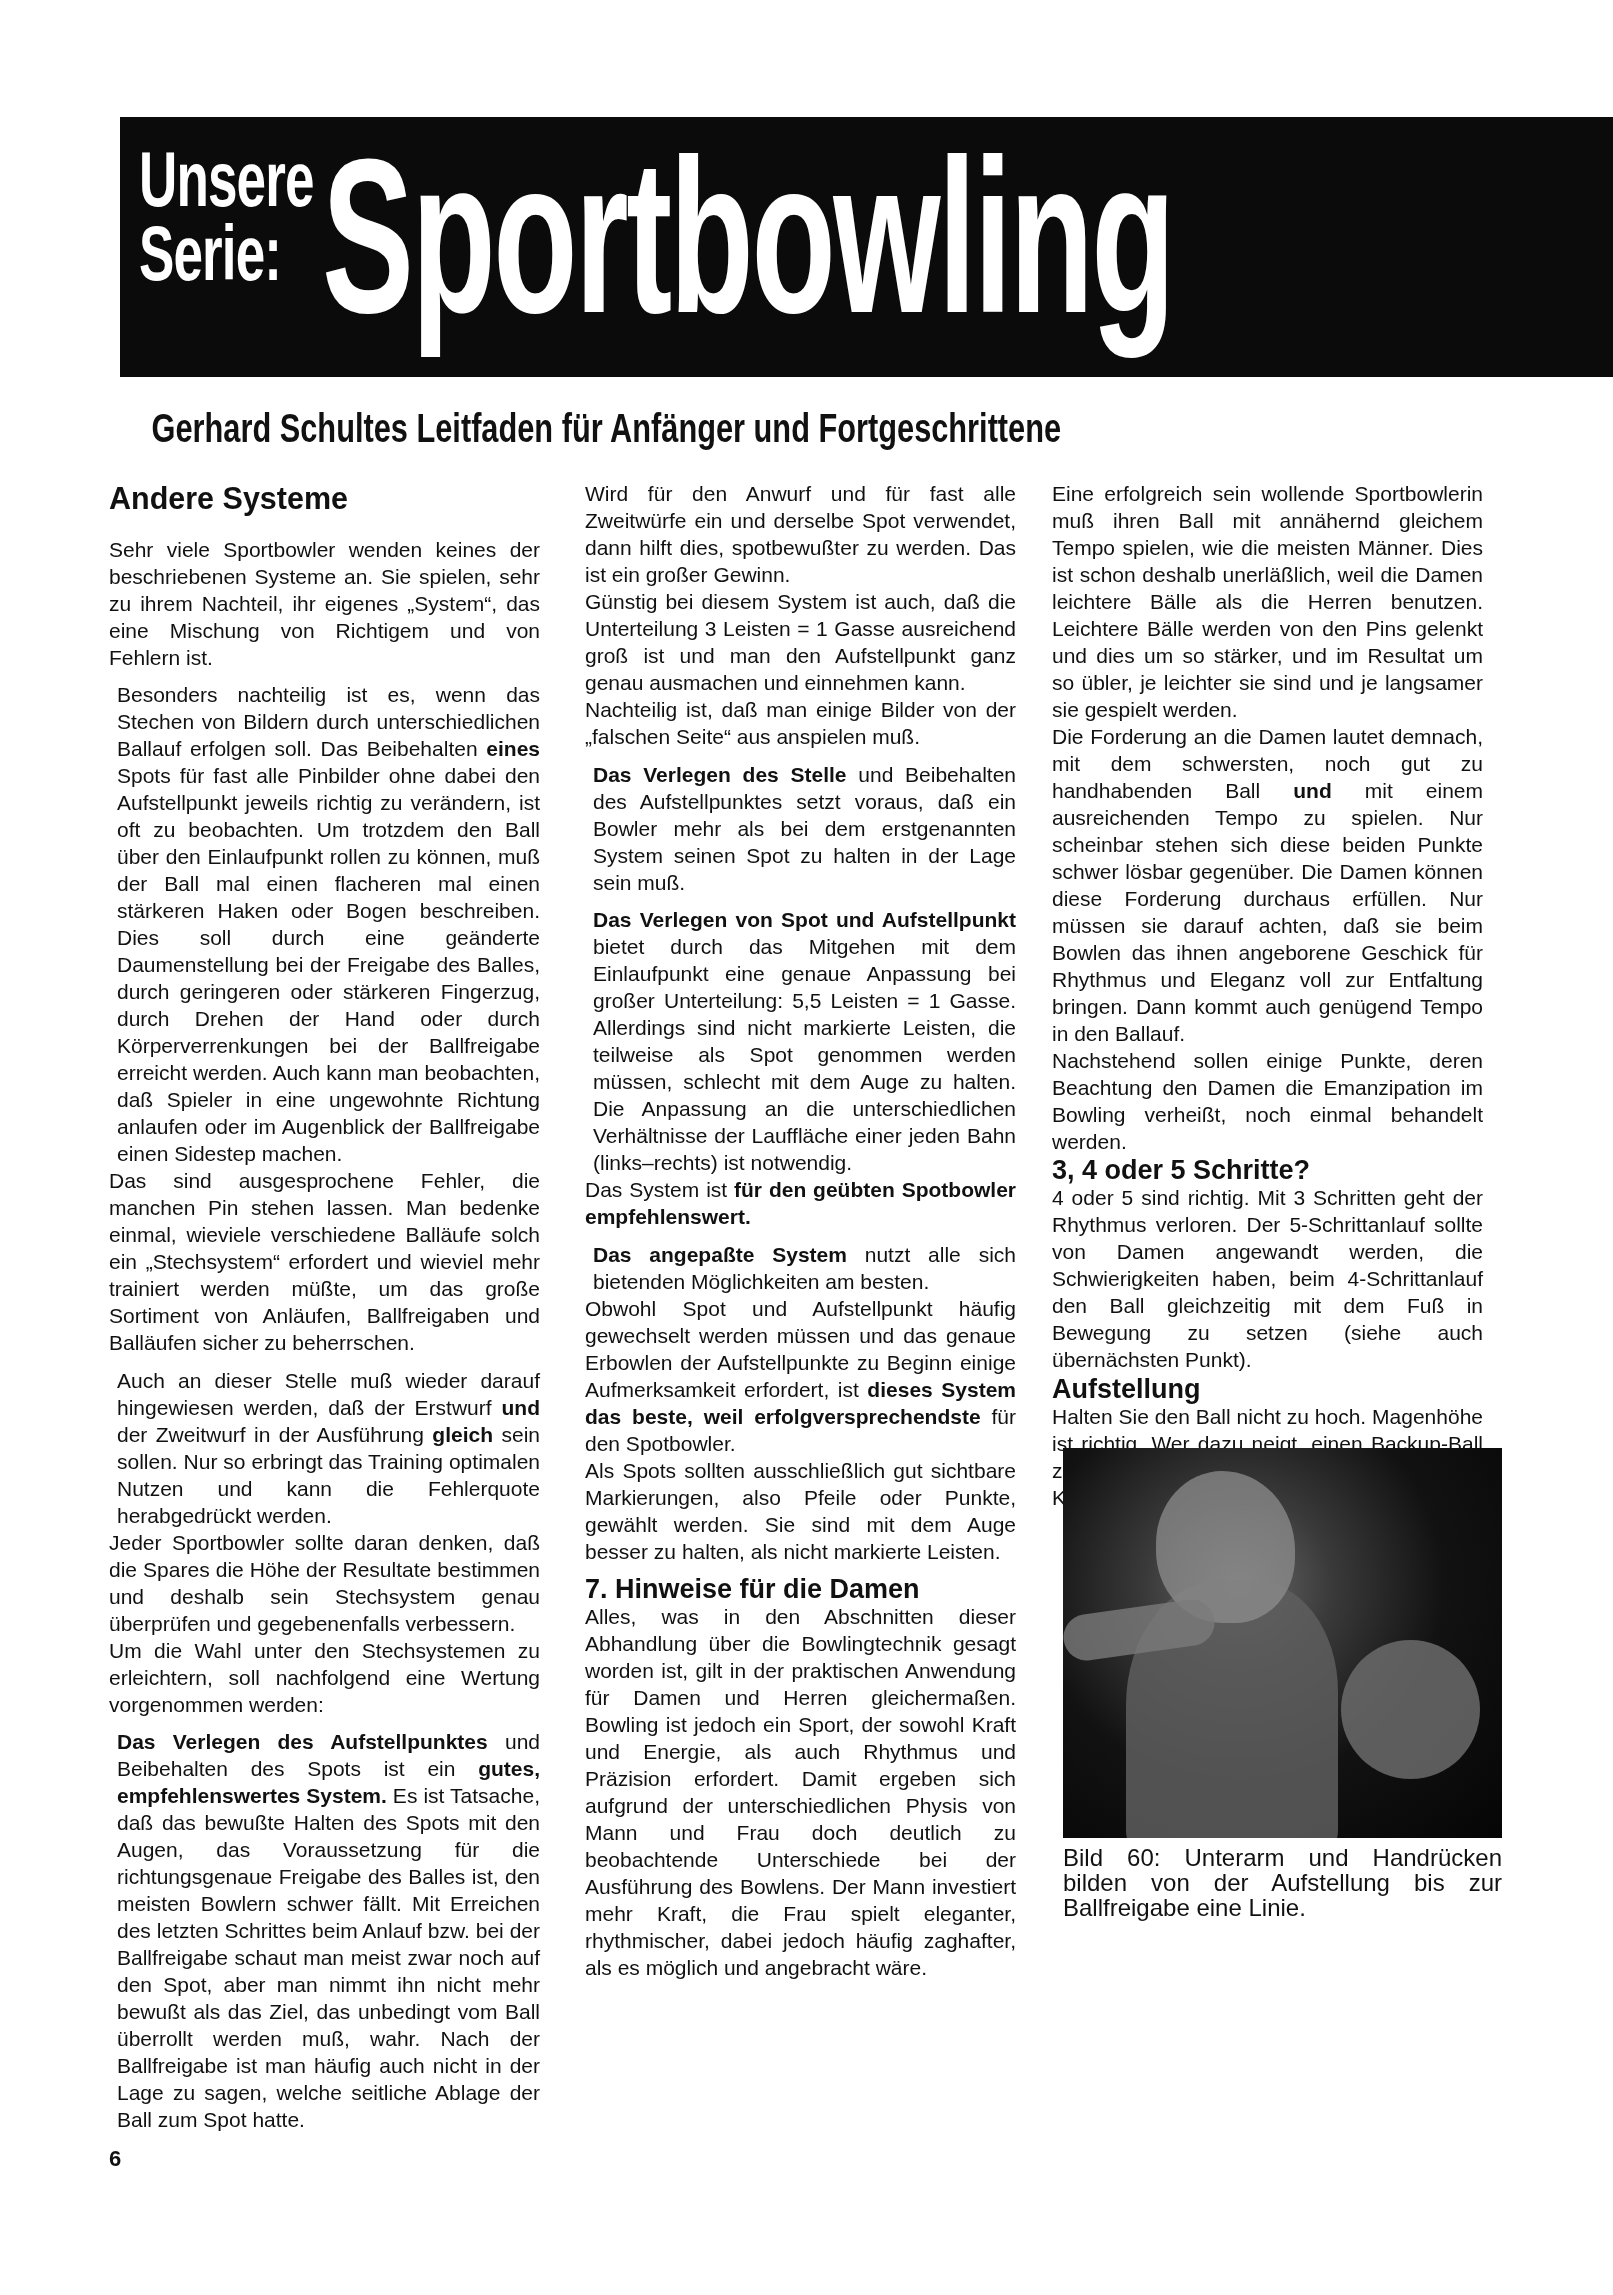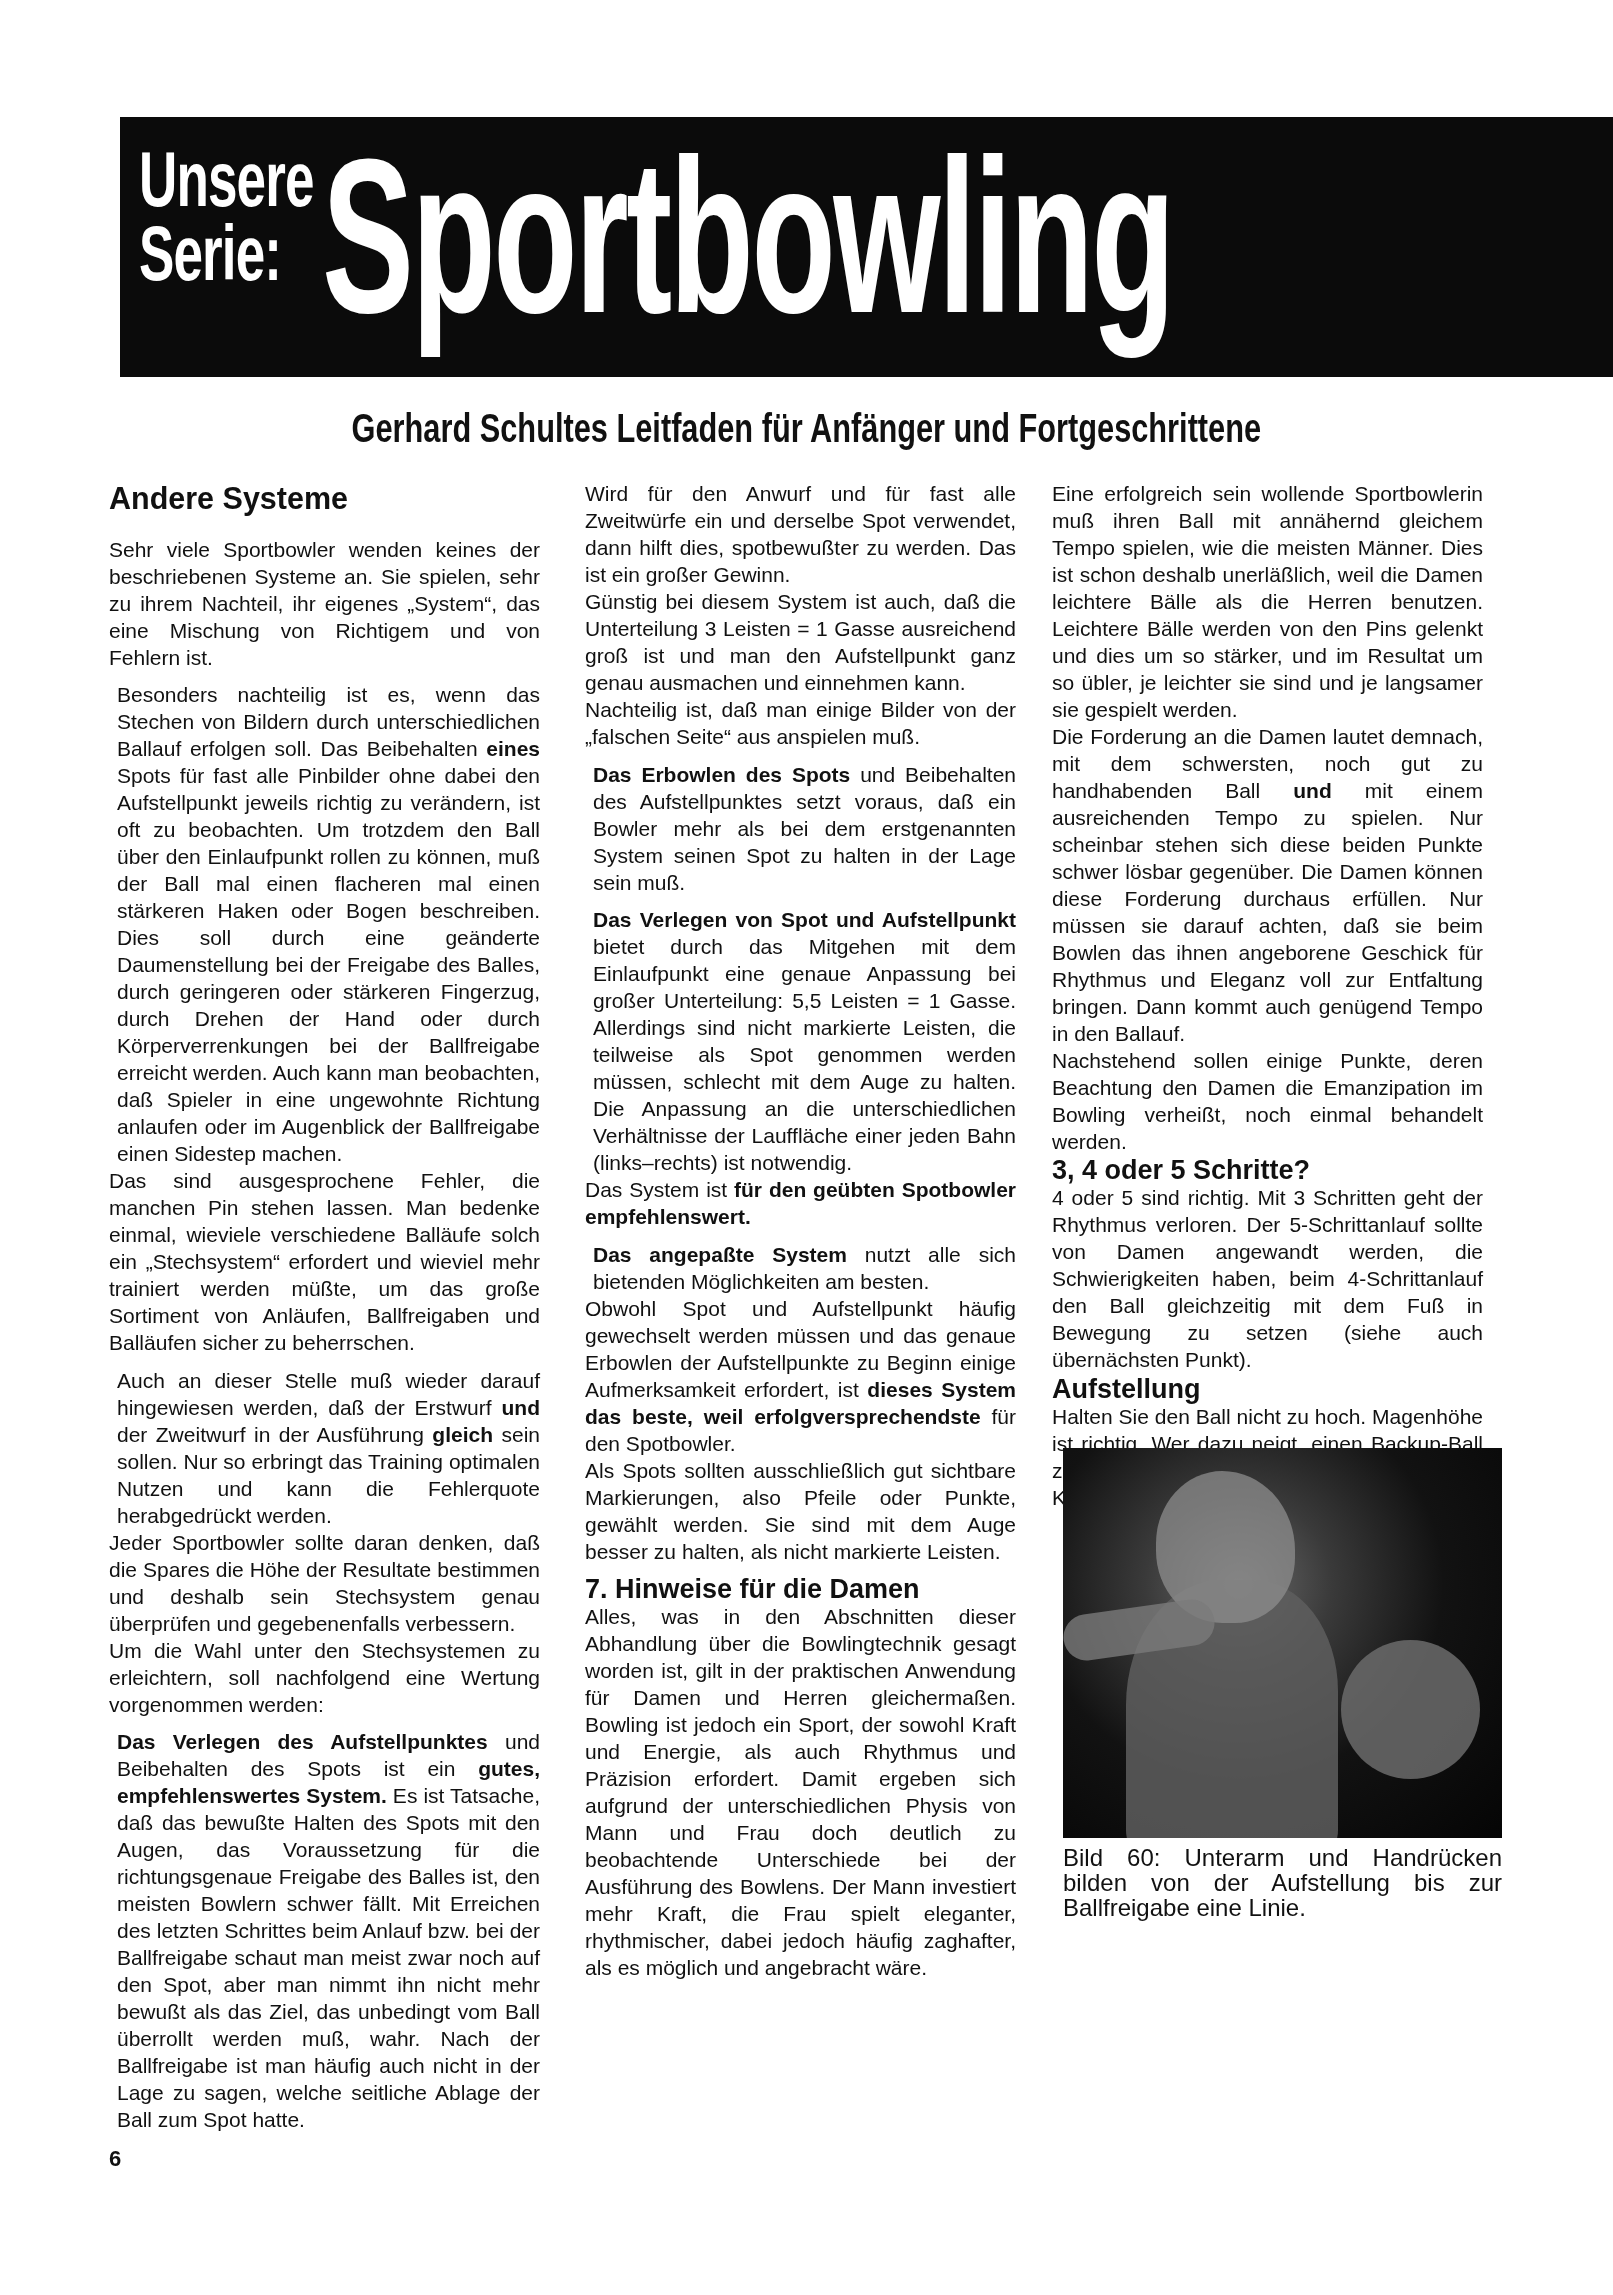--- a/index.html
+++ b/index.html
@@ -17,21 +17,21 @@
     font-weight: 700; font-size: 78px; line-height: 74px;
     transform: scaleX(0.68); transform-origin: left top; letter-spacing: -1.3px;
   }
   .banner .big-title {
     position: absolute; left: 202px; top: -13.2px; color: #fff;
     font-family: "Liberation Sans", sans-serif; font-weight: 700;
     font-size: 219px; line-height: 265px; letter-spacing: -4px;
     transform: scaleX(0.63); transform-origin: left top; white-space: nowrap;
   }
   .subtitle {
-    position: absolute; left: 0; width: 1613px; top: 405px; text-align: center;
+    position: absolute; left: 0; width: 1613px; top: 405px; text-align: left;
     font-weight: 700; font-size: 41px; color: #111;
   }
   .subtitle span { display: inline-block; transform: scaleX(0.75); transform-origin: center; white-space: nowrap; }
   .col {
     position: absolute; top: 480px; width: 431px;
     font-size: 21px; line-height: 27px; text-align: justify; hyphens: manual;
   }
   .col1 { left: 109px; }
   .col2 { left: 585px; }
   .col3 { left: 1052px; }
@@ -79,21 +79,21 @@
   <p class="gap"><span>Auch an dieser Stelle muß wieder darauf hingewiesen werden, daß der Erstwurf </span><b>und</b><span> der Zweitwurf in der Ausführung </span><b>gleich</b><span> sein sollen. Nur so erbringt das Training optimalen Nutzen und kann die Fehlerquote herabgedrückt werden.</span></p>
   <p>Jeder Sportbowler sollte daran denken, daß die Spares die Höhe der Resultate bestimmen und deshalb sein Stechsystem genau überprüfen und gegebenenfalls verbessern.</p>
   <p>Um die Wahl unter den Stechsystemen zu erleichtern, soll nachfolgend eine Wertung vorgenommen werden:</p>
   <p class="gap"><b>Das Verlegen des Aufstellpunktes</b><span> und Beibehalten des Spots ist ein </span><b>gutes, empfehlenswertes System.</b><span> Es ist Tatsache, daß das bewußte Halten des Spots mit den Augen, das Voraussetzung für die richtungsgenaue Freigabe des Balles ist, den meisten Bowlern schwer fällt. Mit Erreichen des letzten Schrittes beim Anlauf bzw. bei der Ballfreigabe schaut man meist zwar noch auf den Spot, aber man nimmt ihn nicht mehr bewußt als das Ziel, das unbedingt vom Ball überrollt werden muß, wahr. Nach der Ballfreigabe ist man häufig auch nicht in der Lage zu sagen, welche seitliche Ablage der Ball zum Spot hatte.</span></p>
 </div>
 
 <div class="col col2">
   <p>Wird für den Anwurf und für fast alle Zweitwürfe ein und derselbe Spot verwendet, dann hilft dies, spotbewußter zu werden. Das ist ein großer Gewinn.</p>
   <p>Günstig bei diesem System ist auch, daß die Unterteilung 3 Leisten = 1 Gasse ausreichend groß ist und man den Aufstellpunkt ganz genau ausmachen und einnehmen kann.</p>
   <p>Nachteilig ist, daß man einige Bilder von der „falschen Seite“ aus anspielen muß.</p>
-  <p class="gap"><b>Das Erbowlen des Spots</b><span> und Beibehalten des Aufstellpunktes setzt voraus, daß ein Bowler mehr als bei dem erstgenannten System seinen Spot zu halten in der Lage sein muß.</span></p>
+  <p class="gap"><b>Das Verlegen des Stelle</b><span> und Beibehalten des Aufstellpunktes setzt voraus, daß ein Bowler mehr als bei dem erstgenannten System seinen Spot zu halten in der Lage sein muß.</span></p>
   <p class="gap"><b>Das Verlegen von Spot und Aufstellpunkt</b><span> bietet durch das Mitgehen mit dem Einlaufpunkt eine genaue Anpassung bei großer Unterteilung: 5,5 Leisten = 1 Gasse. Allerdings sind nicht markierte Leisten, die teilweise als Spot genommen werden müssen, schlecht mit dem Auge zu halten. Die Anpassung an die unterschiedlichen Verhältnisse der Lauffläche einer jeden Bahn (links–rechts) ist notwendig.</span></p>
   <p><span>Das System ist </span><b>für den geübten Spotbowler empfehlenswert.</b></p>
   <p class="gap"><b>Das angepaßte System</b><span> nutzt alle sich bietenden Möglichkeiten am besten.</span></p>
   <p><span>Obwohl Spot und Aufstellpunkt häufig gewechselt werden müssen und das genaue Erbowlen der Aufstellpunkte zu Beginn einige Aufmerksamkeit erfordert, ist </span><b>dieses System das beste, weil erfolgversprechendste</b><span> für den Spotbowler.</span></p>
   <p>Als Spots sollten ausschließlich gut sichtbare Markierungen, also Pfeile oder Punkte, gewählt werden. Sie sind mit dem Auge besser zu halten, als nicht markierte Leisten.</p>
   <h3>7. Hinweise für die Damen</h3>
   <p>Alles, was in den Abschnitten dieser Abhandlung über die Bowlingtechnik gesagt worden ist, gilt in der praktischen Anwendung für Damen und Herren gleichermaßen. Bowling ist jedoch ein Sport, der sowohl Kraft und Energie, als auch Rhythmus und Präzision erfordert. Damit ergeben sich aufgrund der unterschiedlichen Physis von Mann und Frau doch deutlich zu beobachtende Unterschiede bei der Ausführung des Bowlens. Der Mann investiert mehr Kraft, die Frau spielt eleganter, rhythmischer, dabei jedoch häufig zaghafter, als es möglich und angebracht wäre.</p>
 </div>
 
 <div class="col col3">

